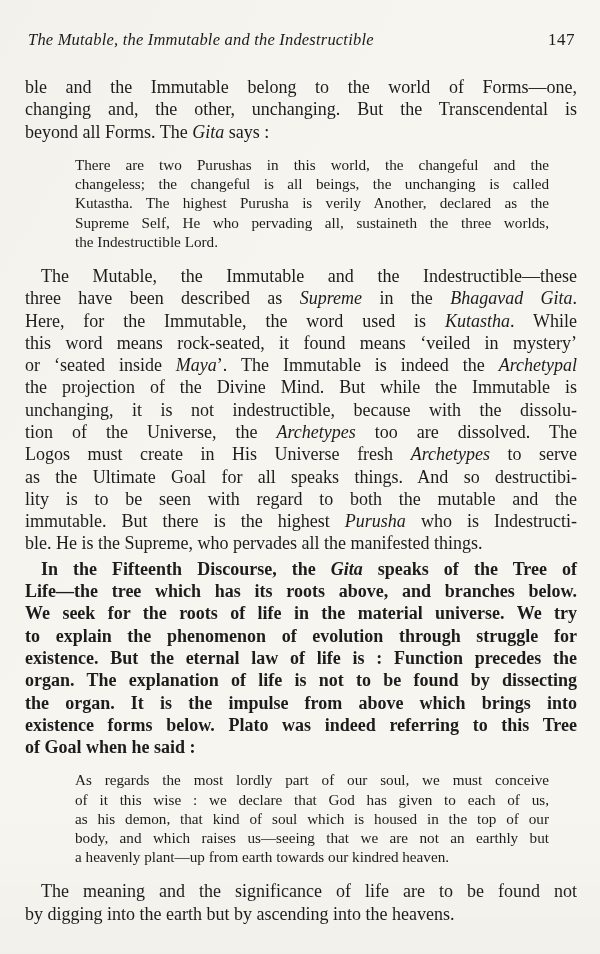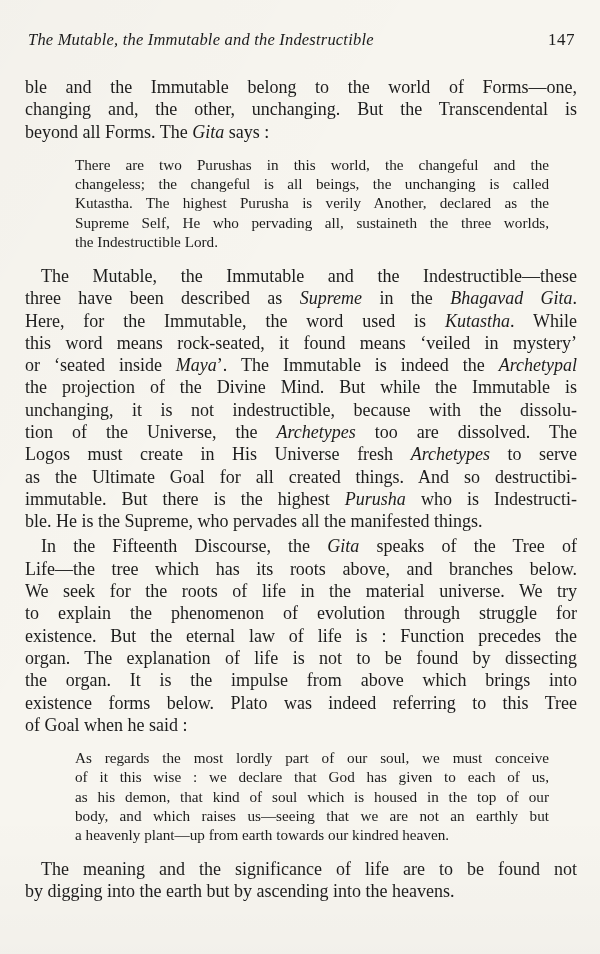--- a/index.html
+++ b/index.html
@@ -32,21 +32,21 @@
   .page-number {
     font-size: 17px;
     letter-spacing: 0.5px;
     margin-left: 32px;
   }
   .block { margin: 0; }
   .paragraph {
     font-size: 18px;
     line-height: 22.3px;
   }
-  .paragraph + .paragraph { margin-top: 3px; }
+  .paragraph + .paragraph { margin-top: 3px; font-weight: bold; }
   .quote {
     font-size: 15.2px;
     line-height: 19.2px;
     margin: 12px 28px 14px 50px;
   }
   .line {
     text-align: justify;
     text-align-last: justify;
     text-justify: inter-word;
     white-space: normal;
@@ -79,21 +79,22 @@
       <div class="block paragraph">
         <div class="line indent">The Mutable, the Immutable and the Indestructible—these</div>
         <div class="line">three have been described as <i>Supreme</i> in the <i>Bhagavad Gita</i>.</div>
         <div class="line">Here, for the Immutable, the word used is <i>Kutastha</i>. While</div>
         <div class="line">this word means rock-seated, it found means ‘veiled in mystery’</div>
         <div class="line">or ‘seated inside <i>Maya</i>’. The Immutable is indeed the <i>Archetypal</i></div>
         <div class="line">the projection of the Divine Mind. But while the Immutable is</div>
         <div class="line">unchanging, it is not indestructible, because with the dissolu-</div>
         <div class="line">tion of the Universe, the <i>Archetypes</i> too are dissolved. The</div>
         <div class="line">Logos must create in His Universe fresh <i>Archetypes</i> to serve</div>
-        <div class="line">as the Ultimate Goal for all created things. And so destructibi-</div>
+        <div class="line">as the Ultimate Goal for all speaks things. And so destructibi-</div>
+        <div class="line">lity is to be seen with regard to both the mutable and the</div>
         <div class="line">immutable. But there is the highest <i>Purusha</i> who is Indestructi-</div>
         <div class="line last">ble. He is the Supreme, who pervades all the manifested things.</div>
       </div>
       <div class="block paragraph">
         <div class="line indent">In the Fifteenth Discourse, the <i>Gita</i> speaks of the Tree of</div>
         <div class="line">Life—the tree which has its roots above, and branches below.</div>
         <div class="line">We seek for the roots of life in the material universe. We try</div>
         <div class="line">to explain the phenomenon of evolution through struggle for</div>
         <div class="line">existence. But the eternal law of life is : Function precedes the</div>
         <div class="line">organ. The explanation of life is not to be found by dissecting</div>

